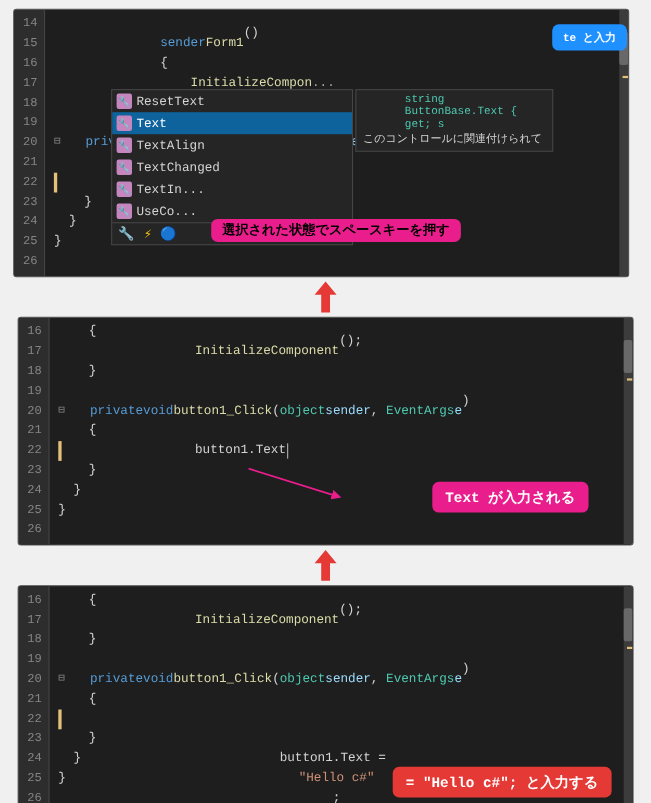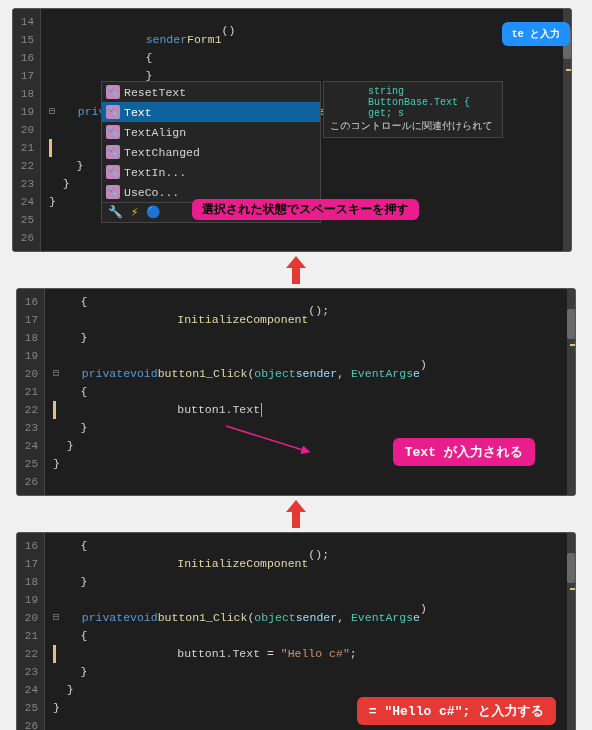--- a/index.html
+++ b/index.html
@@ -231,20 +231,23 @@
         <div>26</div>
       </div>
 
       <div class="code-content">
         <div class="code-line">&nbsp;</div>
         <div class="code-line">
           &nbsp;&nbsp;&nbsp;&nbsp;<span class="kw">sender</span> <span class="method">Form1</span>()
         </div>
         <div class="code-line">
           &nbsp;&nbsp;&nbsp;&nbsp;{
+        </div>
+        <div class="code-line">
+          &nbsp;&nbsp;&nbsp;&nbsp;&nbsp;&nbsp;&nbsp;&nbsp;<span class="method">InitializeCompon</span><span class="plain" style="color:#aaa;">...</span>
         </div>
         <div class="code-line">
           &nbsp;&nbsp;&nbsp;&nbsp;}
         </div>
         <div class="code-line">&nbsp;</div>
         <div class="code-line" style="position:relative;">
           <span class="minus-icon">⊟</span>&nbsp;&nbsp;&nbsp;<span class="kw">private</span> <span class="kw-void">void</span> <span class="method">button1_Click</span>(<span class="type">object</span> <span class="param">sender</span>, <span class="type">EventArgs</span> <span class="param">e</span>)
         </div>
         <div class="code-line">
           &nbsp;&nbsp;&nbsp;&nbsp;{
@@ -401,21 +404,21 @@
         <div class="code-line">&nbsp;&nbsp;&nbsp;&nbsp;{</div>
         <div class="code-line">
           &nbsp;&nbsp;&nbsp;&nbsp;&nbsp;&nbsp;&nbsp;&nbsp;<span class="method">InitializeComponent</span>();
         </div>
         <div class="code-line">&nbsp;&nbsp;&nbsp;&nbsp;}</div>
         <div class="code-line">&nbsp;</div>
         <div class="code-line">
           <span class="minus-icon">⊟</span>&nbsp;&nbsp;&nbsp;<span class="kw">private</span> <span class="kw-void">void</span> <span class="method">button1_Click</span>(<span class="type">object</span> <span class="param">sender</span>, <span class="type">EventArgs</span> <span class="param">e</span>)
         </div>
         <div class="code-line">&nbsp;&nbsp;&nbsp;&nbsp;{</div>
-        <div class="code-line" style="position:relative;">
+        <div class="code-line" style="position:relative;flex-direction:column;">
           <div class="yellow-bar"></div>
           &nbsp;&nbsp;&nbsp;&nbsp;&nbsp;&nbsp;&nbsp;&nbsp;<span class="plain">button1.Text = </span><span class="string">"Hello c#"</span><span class="plain">;</span>
         </div>
         <div class="code-line">&nbsp;&nbsp;&nbsp;&nbsp;}</div>
         <div class="code-line">&nbsp;&nbsp;}</div>
         <div class="code-line">}</div>
         <div class="code-line">&nbsp;</div>
       </div>
       <div class="scroll-bar">
         <div class="scroll-thumb"></div>

